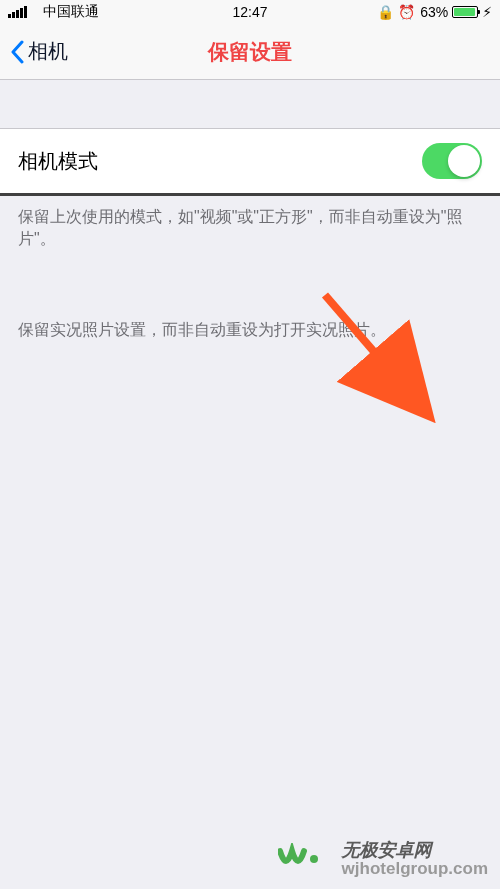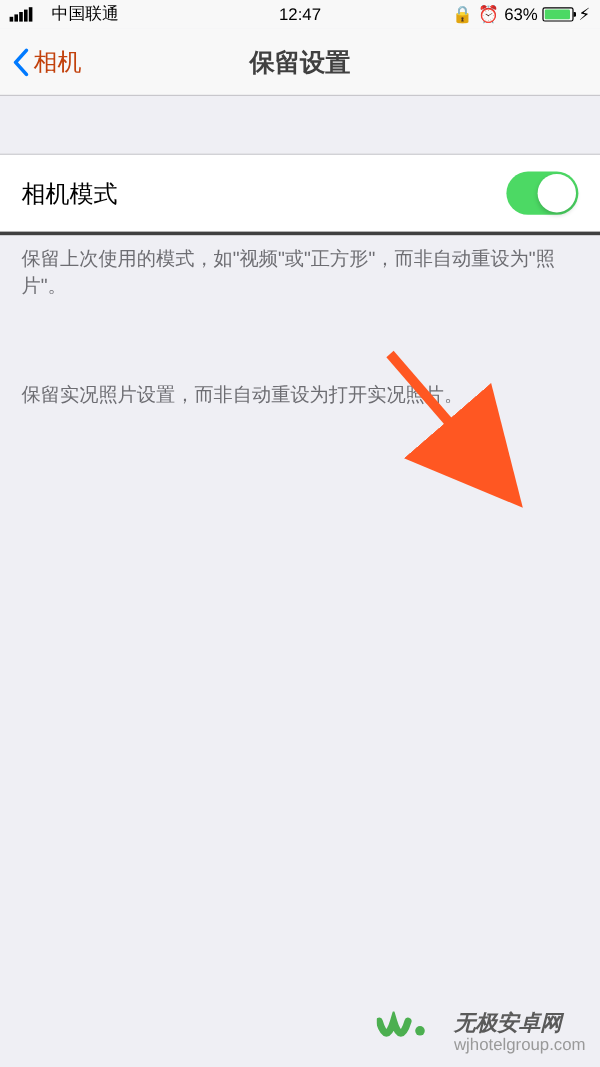--- a/index.html
+++ b/index.html
@@ -85,36 +85,36 @@
       background: #F8F8F8;
       border-bottom: 1px solid #C8C7CC;
       display: flex;
       align-items: center;
       position: relative;
       padding: 0 10px;
     }
     .back-button {
       display: flex;
       align-items: center;
-      color: #c2410c;
+      color: #0f172a;
       font-size: 20px;
       cursor: pointer;
     }
     .back-chevron {
       width: 14px;
       height: 24px;
       margin-right: 4px;
     }
     .nav-title {
       position: absolute;
       left: 50%;
       transform: translateX(-50%);
       font-size: 21px;
       font-weight: 600;
-      color: #404040;
+      color: #ef4444;
     }
     .settings-group {
       margin-top: 48px;
     }
     .settings-group:first-of-type {
       margin-top: 44px;
     }
     .settings-row {
       background: #FFF;
       border-top: 1px solid #C8C7CC;
@@ -158,41 +158,42 @@
       left: 310px;
       width: 140px;
       height: 150px;
       pointer-events: none;
     }
     .watermark {
       position: absolute;
       bottom: 10px;
       right: 12px;
       display: flex;
-      align-items: center;
+      align-items: flex-end;
       gap: 18px;
     }
     .watermark-icon {
       width: 46px;
       height: 36px;
     }
     .watermark-text {
       display: flex;
       flex-direction: column;
       line-height: 1.1;
     }
     .watermark-title {
       font-size: 18px;
       font-weight: 600;
       color: #5A5A5A;
       font-style: italic;
     }
     .watermark-url {
-      font-size: 14px;
+      font-size: 17px;
       color: #999;
+      font-weight: bold;
     }
   </style>
 </head>
 <body>
 
 <div class="status-bar">
   <div class="status-left">
     <div class="signal-bars">
       <span></span>
         <span></span>

